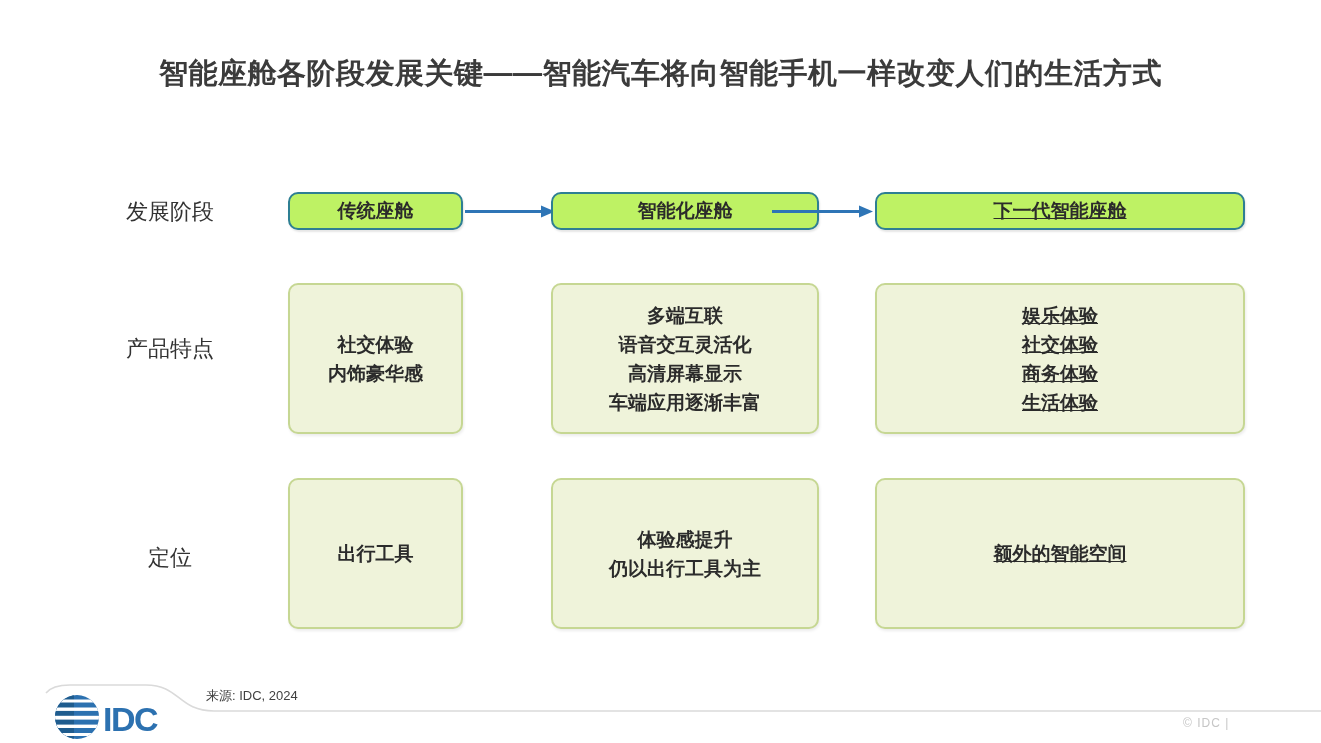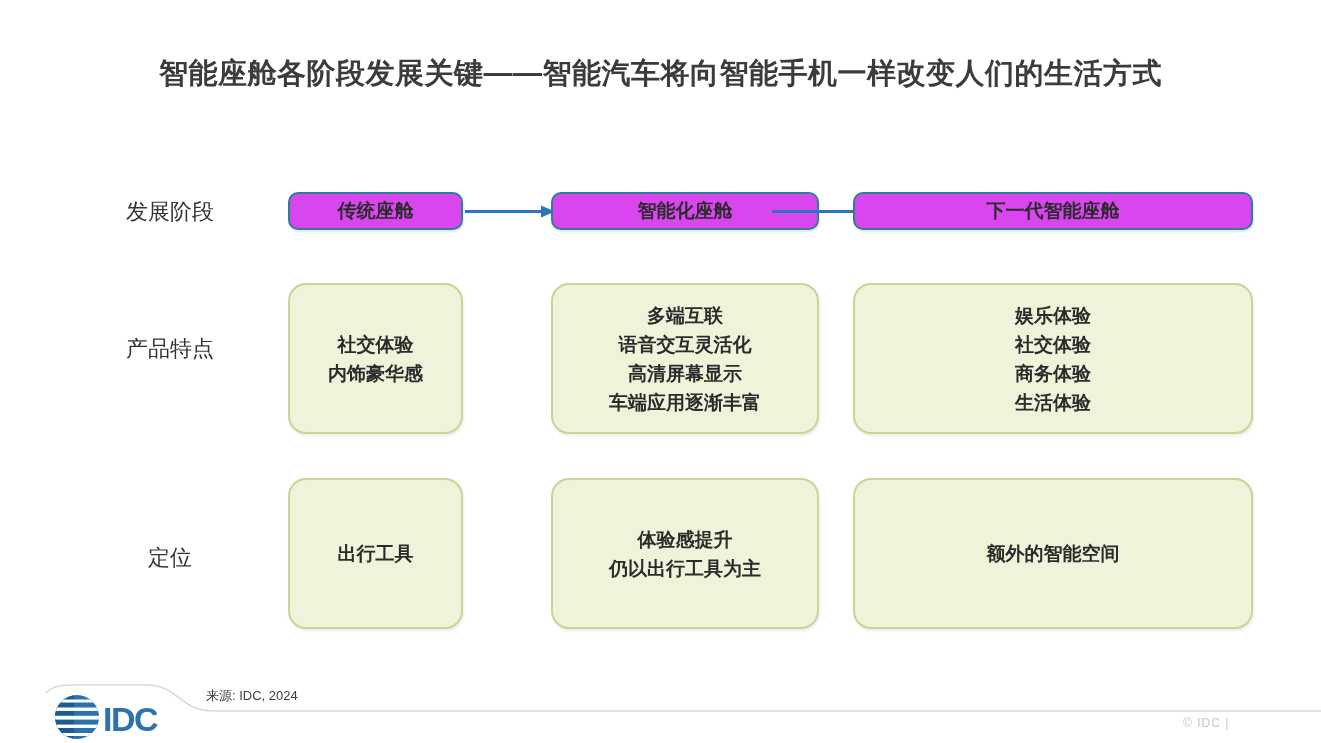--- a/index.html
+++ b/index.html
@@ -24,38 +24,38 @@
     text-align:center;
     font-size:22px;font-weight:400;color:#333333;
   }
   .lbl-stage{top:197px;}
   .lbl-features{top:334px;}
   .lbl-positioning{top:543px;}
 
   
   .c1{left:288px;width:175px;}
   .c2{left:551px;width:268px;}
-  .c3{left:853px;width:400px;}
+  .c3{left:875px;width:370px;text-decoration:underline;}
 
   .stage-box{
     position:absolute;top:192px;height:38px;
-    background:#d946ef;
+    background:#bef264;
     border:2.5px solid #2e7f93;
     border-radius:10px;
     box-sizing:border-box;
     display:flex;align-items:center;justify-content:center;
     font-size:19px;font-weight:700;color:#2b2b2b;
     box-shadow:1px 2px 2px rgba(0,0,0,0.10);
   }
 
   .green-box{
     position:absolute;height:151px;
     background:#eff3da;
     border:2px solid #c6d793;
-    border-radius:18px;
+    border-radius:10px;
     box-sizing:border-box;
     display:flex;align-items:center;justify-content:center;
     text-align:center;
     font-size:19px;font-weight:700;color:#2b2b2b;
     line-height:29px;
     white-space:pre-line;
     box-shadow:1px 2px 3px rgba(0,0,0,0.08);
   }
   .feat{top:283px;}
   .pos{top:478px;}

